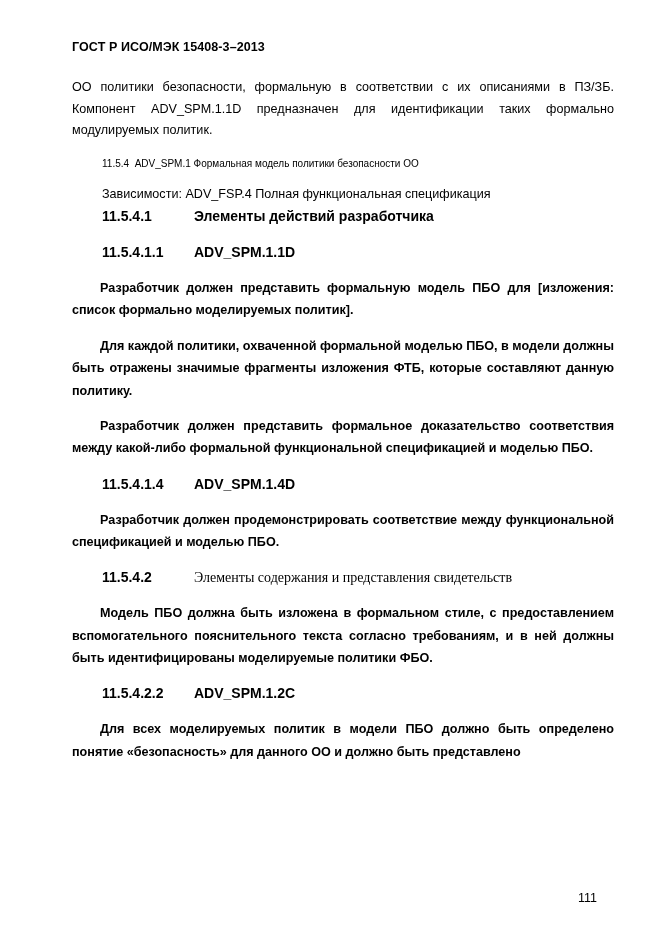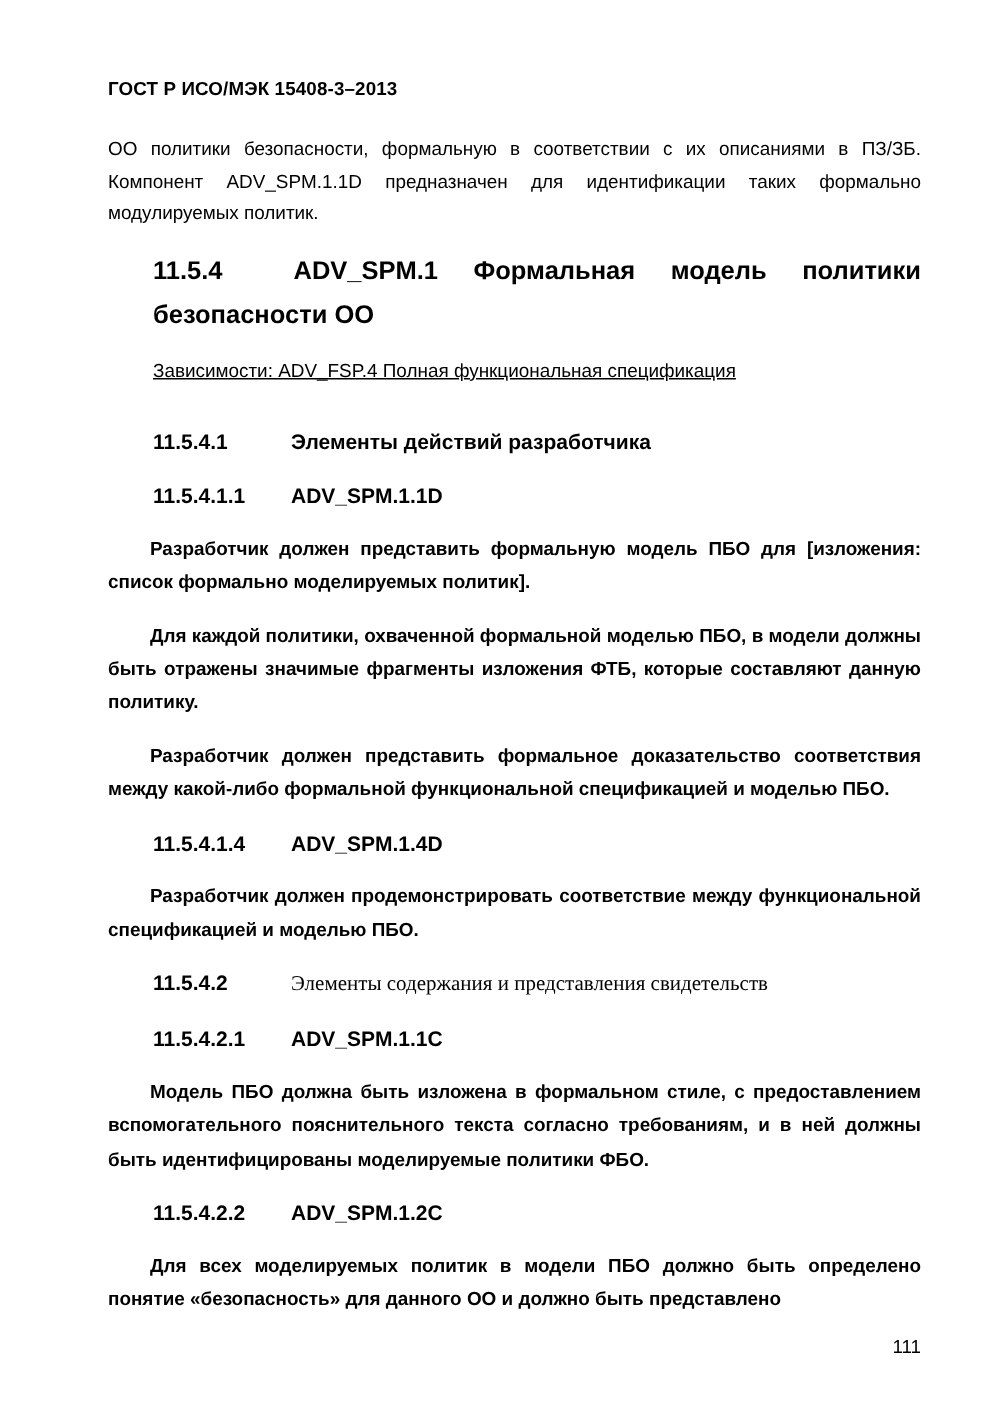--- a/index.html
+++ b/index.html
@@ -14,38 +14,38 @@
     color: #000000;
     position: relative;
     overflow: hidden;
   }
   .page {
     position: absolute;
     left: 0; top: 0;
     width: 661px;
     height: 935px;
     box-sizing: border-box;
-    padding: 52px 47px 30px 72px;
+    padding: 40px 47px 30px 72px;
   }
   .header-title {
     font-size: 12.5px;
     font-weight: bold;
     letter-spacing: 0.1px;
     margin: 0 0 22px 0;
     line-height: 1.2;
   }
   .body-text {
     font-size: 12.6px;
     line-height: 1.72;
     text-align: justify;
     margin: 0 0 13px 0;
   }
   .clause-heading {
-    font-size: 17px;
-    font-weight: bold;
+    font-size: 10px;
+    font-weight: normal;
     line-height: 1.7;
     margin: 0 0 12px 0;
     padding-left: 30px;
     text-align: justify;
   }
   .clause-heading .num {
     display: inline-block;
   }
   .sub-heading {
     font-size: 14px;
@@ -54,43 +54,42 @@
     margin: 0 0 12px 0;
     padding-left: 30px;
   }
   .sub-heading .num {
     display: inline-block;
     min-width: 92px;
   }
   .dep-line {
     font-size: 12.6px;
     line-height: 1.7;
-    margin: 0 0 25px 0;
+    margin: 0 0 0 0;
     padding-left: 30px;
-    text-decoration: underline;
   }
   .para-just {
     font-size: 12.6px;
     line-height: 1.78;
     text-align: justify;
     margin: 0 0 13px 0;
     font-weight: bold;
   }
   .para-just.first-indent {
     text-indent: 28px;
   }
   .italic {
   }
   .normal {
     font-weight: normal;
     font-family: Liberation Serif, serif;
   }
   .page-number {
     position: absolute;
-    right: 47px;
+    right: 64px;
     bottom: 30px;
     font-size: 12.5px;
   }
 </style>
 </head>
 <body>
 
 <div class="page">
 
   <div class="header-title">ГОСТ Р ИСО/МЭК 15408-3–2013</div>
@@ -122,23 +121,20 @@
   <div class="sub-heading">
     <span class="num">11.5.4.1.4</span><span>ADV_SPM.1.4D</span>
   </div>
 
   <p class="para-just first-indent">Разработчик должен продемонстрировать соответствие между функциональной спецификацией и моделью ПБО.</p>
 
   <div class="sub-heading">
     <span class="num">11.5.4.2</span><span class="normal">Элементы содержания и представления свидетельств</span>
   </div>
 
-  <div class="sub-heading">
-    <span class="num">11.5.4.2.1</span><span>ADV_SPM.1.1C</span>
-  </div>
 
   <p class="para-just first-indent">Модель ПБО должна быть изложена в формальном стиле, с предоставлением вспомогательного пояснительного текста согласно требованиям, и в ней должны быть идентифицированы моделируемые политики ФБО.</p>
 
   <div class="sub-heading">
     <span class="num">11.5.4.2.2</span><span>ADV_SPM.1.2C</span>
   </div>
 
   <p class="para-just first-indent">Для всех моделируемых политик в модели ПБО должно быть определено понятие «безопасность» для данного ОО и должно быть представлено</p>
 
   <div class="page-number">111</div>

